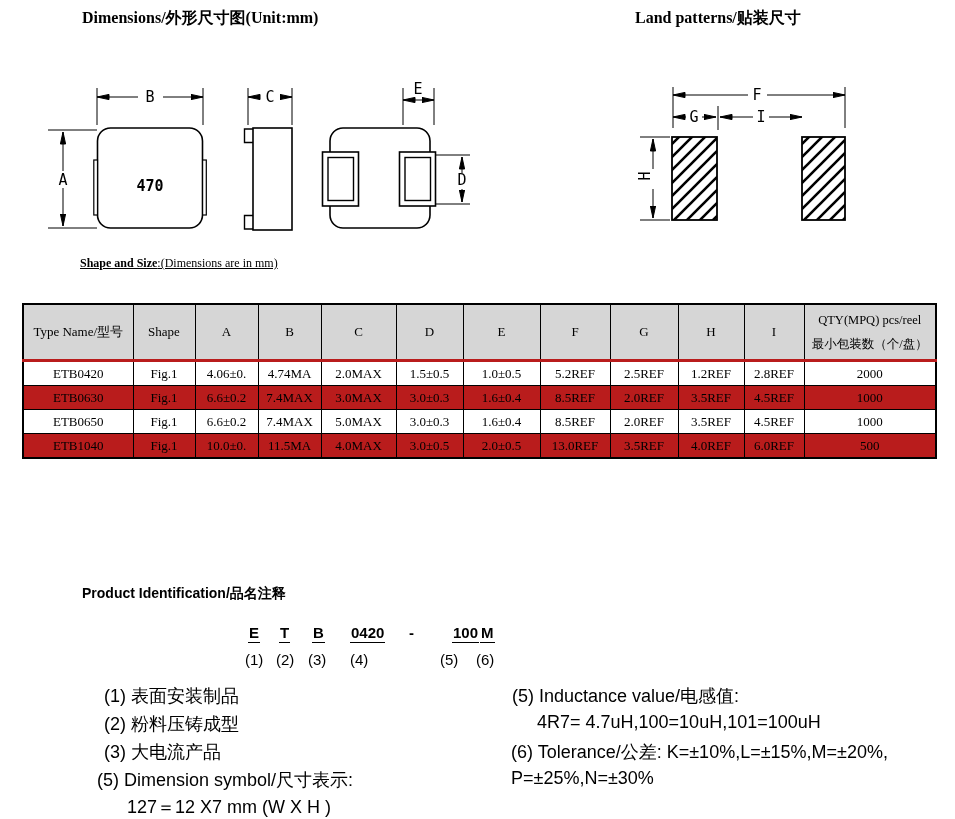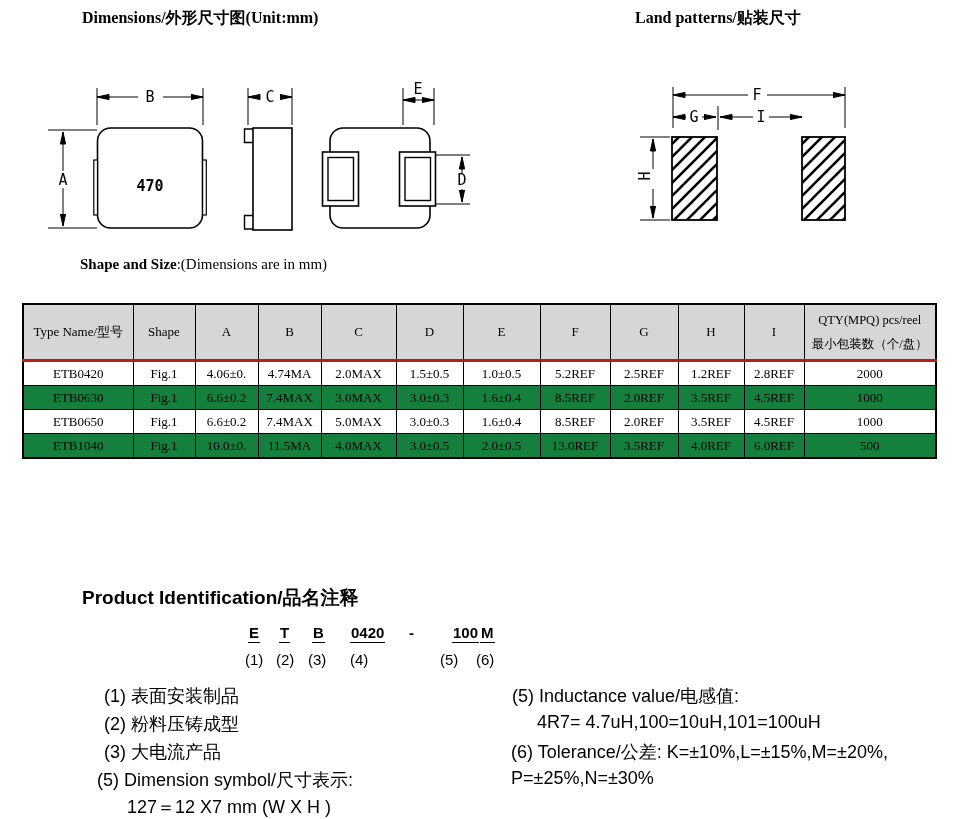--- a/index.html
+++ b/index.html
@@ -1,35 +1,35 @@
 <!DOCTYPE html>
 <html><head>
 <meta charset="utf-8">
 <style>
   html,body{margin:0;padding:0;background:#fff;}
   .page{position:relative;width:955px;height:819px;background:#fff;color:#000;
         font-family:"Liberation Serif",serif;overflow:hidden;}
   .abs{position:absolute;}
   .hdr{font-weight:bold;font-size:16px;white-space:pre;}
   .figcap{font-size:15px;white-space:pre;}
-  .shapesize{font-size:15px;white-space:pre;}
+  .shapesize{font-size:12px;white-space:pre;text-decoration:underline;}
   .shapesize b{font-weight:bold;}
   svg.drawing{position:absolute;left:0;top:75px;}
   svg.drawing line,svg.drawing path,svg.drawing rect{stroke:#000;}
   svg.drawing text{font-family:"DejaVu Sans Mono",monospace;font-size:15px;fill:#000;stroke:none;}
   text.marking{font-family:"Liberation Sans",sans-serif;font-weight:bold;font-size:37px;}
   table.dims{position:absolute;left:22px;top:303px;width:913px;border-collapse:collapse;
              table-layout:fixed;font-size:13px;text-align:center;border:2px solid #000;}
   table.dims th,table.dims td{border:1px solid #000;padding:0 1px;font-weight:normal;height:23px;
              overflow:hidden;white-space:nowrap;}
   table.dims thead th{height:54px;background:#d6d6d6;}
   table.dims thead{border-bottom:3px solid #b91c1c;}
-  table.dims tbody tr.alt{background:#15803d;}
+  table.dims tbody tr.alt{background:#b91c1c;}
   .qtyhdr div{line-height:24px;font-size:12.5px;}
-  .pid-h{font-family:"Liberation Sans",sans-serif;font-weight:bold;font-size:19px;white-space:pre;}
+  .pid-h{font-family:"Liberation Sans",sans-serif;font-weight:bold;font-size:14px;white-space:pre;}
   .code{font-family:"Liberation Sans",sans-serif;font-weight:bold;font-size:15px;top:624px;white-space:pre;}
   .code.u{border-bottom:1.6px solid #000;padding:0 1px 1px 1px;}
   .clabel{font-family:"Liberation Sans",sans-serif;font-size:15px;top:651px;white-space:pre;}
   .note{font-family:"Liberation Sans",sans-serif;font-size:18px;white-space:pre;}
 </style>
 </head>
 <body>
 
 <div class="page">
 

